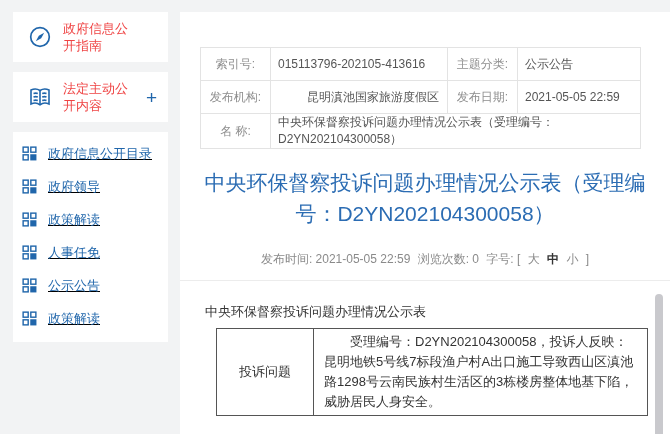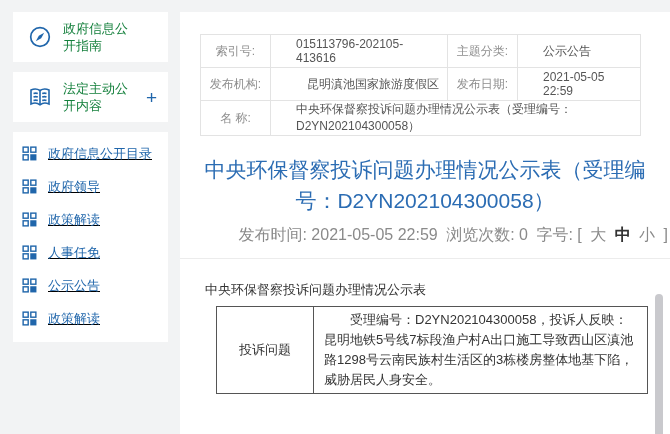--- a/index.html
+++ b/index.html
@@ -11,41 +11,41 @@
   }
   
   .sidebar { position:absolute; left:13px; top:12px; width:155px; }
   .side-card {
     background:#fff; height:50px; margin-bottom:10px;
     display:flex; align-items:center; padding:0 8px 0 15px;
     position:relative; cursor:pointer;
   }
   .side-card .icon { width:24px; height:24px; color:#2066ab; flex:none; margin-right:11px; }
   .side-card .icon svg { width:100%; height:100%; display:block; }
-  .side-card .label { color:#15803d; font-size:13px; line-height:17px; width:74px; }
+  .side-card .label { color:#ef4444; font-size:13px; line-height:17px; width:74px; }
   .expand-plus {
     position:absolute; right:11px; top:50%; transform:translateY(-50%);
     color:#2066ab; font-size:19px; font-weight:400; line-height:1;
   }
   .links-panel { background:#fff; padding:5px 0 0 9px; height:210px; }
   .link-item { display:flex; align-items:center; height:33px; cursor:pointer;text-decoration:underline; }
   .link-item .gicon { width:15px; height:15px; margin-right:11px; flex:none; }
   .link-item .gicon svg { display:block; }
   .link-label { color:#2066ab; font-size:13px; white-space:nowrap; }
   
   .main { position:absolute; left:180px; top:12px; width:490px; height:520px; background:#fff; }
-  table.meta { border-collapse:collapse; table-layout:fixed; width:440px; margin:22px 25px 0 20px; }
+  table.meta { border-collapse:collapse; table-layout:fixed; width:440px; margin:35px 25px 0 20px; }
   table.meta td { border:1px solid #e3e3e3; font-size:12px; height:33px; padding:0 8px; }
   table.meta td.lbl { color:#8e8e8e; text-align:center; }
-  table.meta td.val { color:#555; padding-left:25px;border-radius:13px; }
+  table.meta td.val { color:#555; padding-left:7px;border-radius:13px; }
   .article-title {
     margin-top:18px; padding:0 18px; text-align:center;
     color:#2b6cb3; font-size:21px; line-height:31px; font-weight:400;
   }
-  .pub-meta { margin-top:9px; text-align:right; color:#8a8a8a; font-size:16px; }
+  .pub-meta { margin-top:22px; text-align:center; color:#8a8a8a; font-size:12px; }
   .pub-meta span { margin:0 2px; }
   .pub-meta .size-mid { color:#333; font-weight:bold; }
   .pub-meta .size-opt { cursor:pointer; }
   .article-body {
     margin-top:12px; border-top:1px solid #ececec;
     padding:20px 30px 0 25px; position:relative; height:280px; overflow:hidden;
   }
   .body-p { font-size:13px; color:#333; line-height:21px; }
   .body-p + .body-p { margin-top:3px; }
   table.complaint { border-collapse:collapse; table-layout:fixed; width:432px; margin:6px 0 0 11px; }

